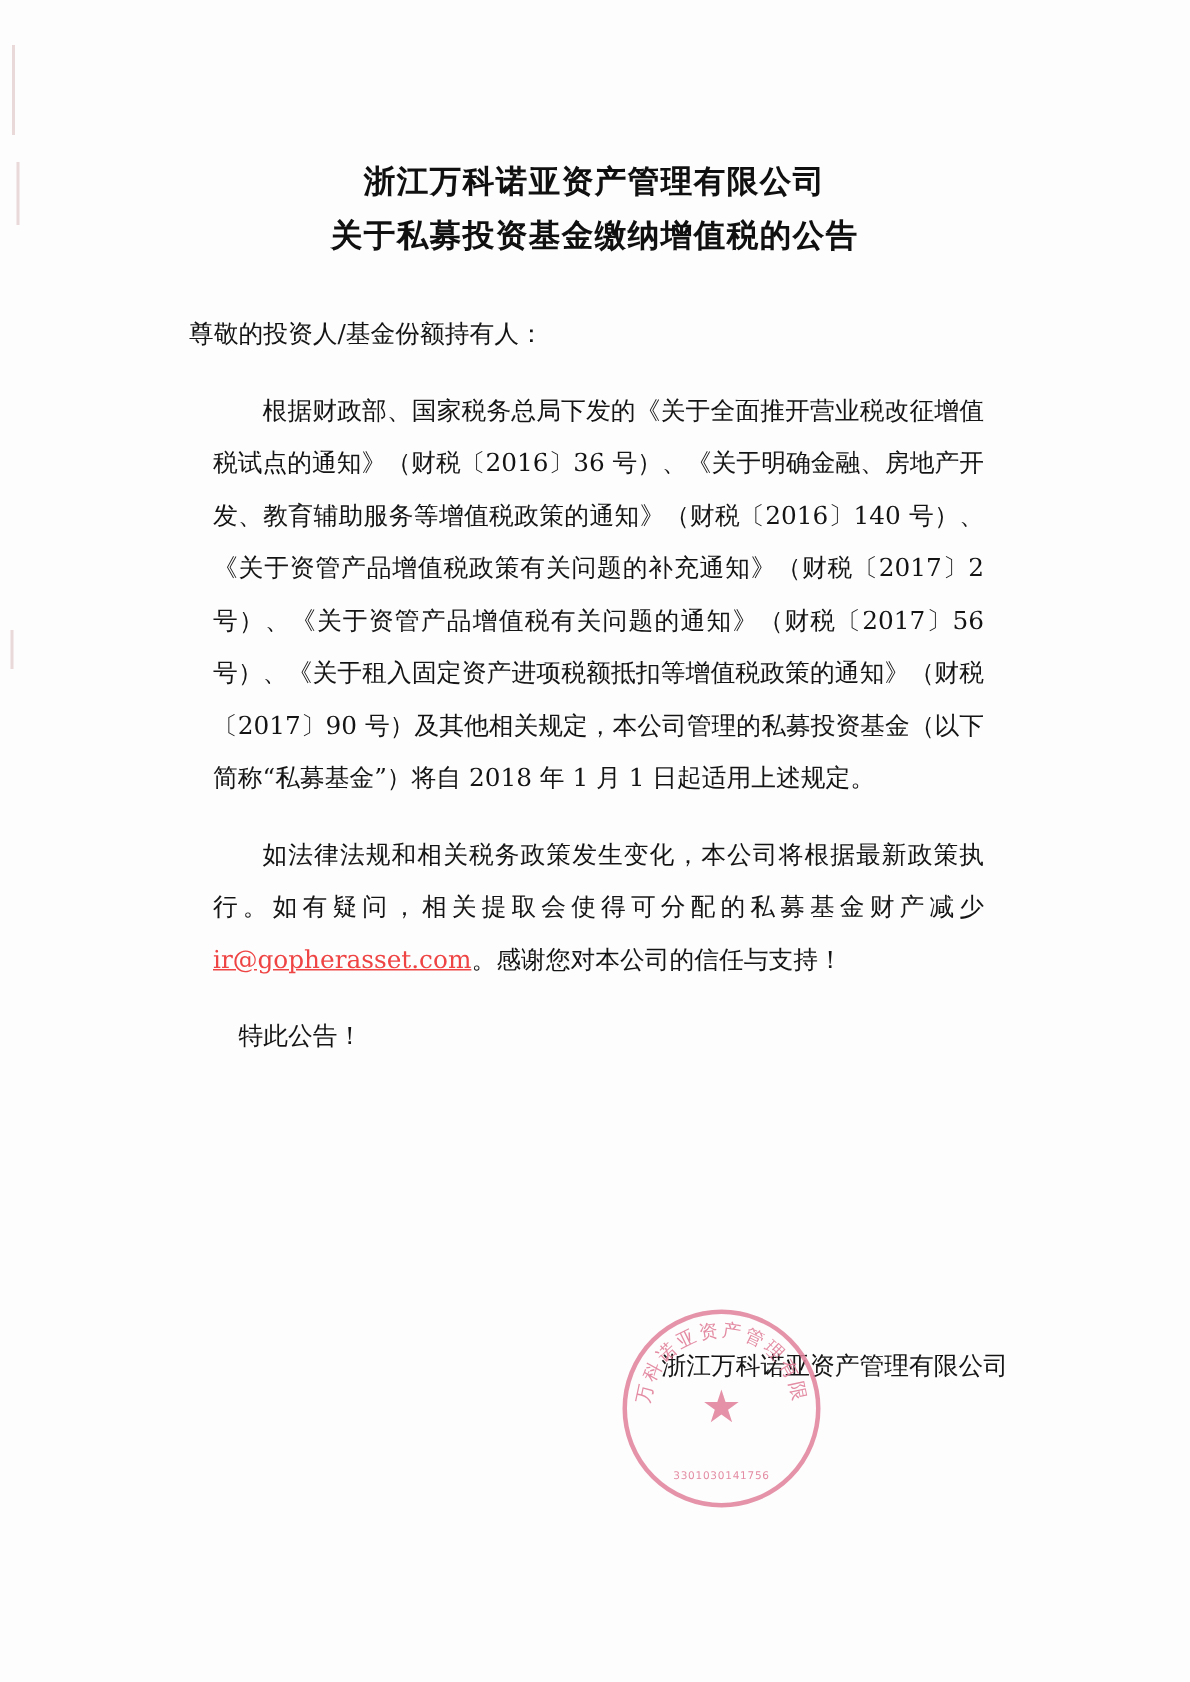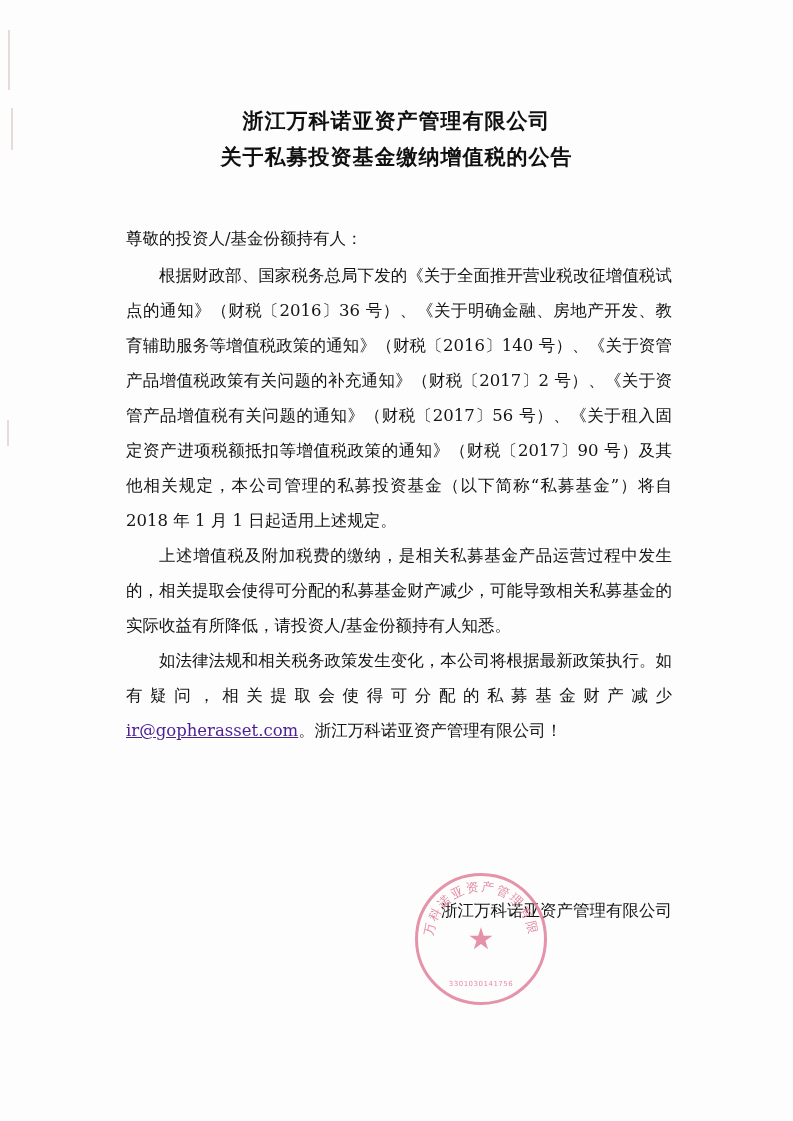--- a/index.html
+++ b/index.html
@@ -52,36 +52,36 @@
     top: 205px;
     width: 546px;
     font-size: 16.5px;
     line-height: 35px;
     text-align: justify;
     text-justify: inter-ideograph;
     color: #141414;
   }
 
   .salutation {
-    margin: 16px 0 2px 0;
+    margin: 0 0 2px 0;
   }
 
   .para {
-    margin: 0;
+    margin: 16px;
     text-indent: 2em;
   }
 
   .closing {
     margin: 0;
     text-indent: 2em;
   }
 
   .email-link {
     text-decoration: underline;
-    color: #4c1d95;
+    color: #ef4444;
   }
 
   .signature {
     position: absolute;
     right: 121px;
     top: 893px;
     text-align: right;
     font-size: 16.5px;
     line-height: 36px;
     color: #141414;
@@ -148,22 +148,22 @@
   <div class="scan-mark m3"></div>
 
   <div class="doc-title">
     <span class="line1">浙江万科诺亚资产管理有限公司</span>
     <span class="line2">关于私募投资基金缴纳增值税的公告</span>
   </div>
 
   <div class="body-text">
     <p class="salutation">尊敬的投资人/基金份额持有人：</p>
     <p class="para">根据财政部、国家税务总局下发的《关于全面推开营业税改征增值税试点的通知》（财税〔2016〕36 号）、《关于明确金融、房地产开发、教育辅助服务等增值税政策的通知》（财税〔2016〕140 号）、《关于资管产品增值税政策有关问题的补充通知》（财税〔2017〕2 号）、《关于资管产品增值税有关问题的通知》（财税〔2017〕56 号）、《关于租入固定资产进项税额抵扣等增值税政策的通知》（财税〔2017〕90 号）及其他相关规定，本公司管理的私募投资基金（以下简称“私募基金”）将自 2018 年 1 月 1 日起适用上述规定。</p>
-    <p class="para">上述增值税及附加税费的缴纳，是相关私募基金产品运营过程中发生的，相关提取会使得可分配的私募基金财产减少，可能导致相关私募基金的实际收益有所降低，请投资人/基金份额持有人知悉。</p>
-    <p class="para"><span>如法律法规和相关税务政策发生变化，本公司将根据最新政策执行。如有疑问，相关提取会使得可分配的私募基金财产减少</span><a class="email-link" href="#">ir@gopherasset.com</a><span>。浙江万科诺亚资产管理有限公司！</span></p>
+    <p class="para"><span>如法律法规和相关税务政策发生变化，本公司将根据最新政策执行。如有疑问，相关提取会使得可分配的私募基金财产减少</span><a class="email-link" href="#">ir@gopherasset.com</a><span>。感谢您对本公司的信任与支持！</span></p>
+    <p class="closing">特此公告！</p>
   </div>
 
   <div class="signature">
     <div>浙江万科诺亚资产管理有限公司</div>
   </div>
 
   <div class="seal">
     <div class="ring"></div>
     <div class="arc-text">
       <svg viewBox="0 0 132 132">

